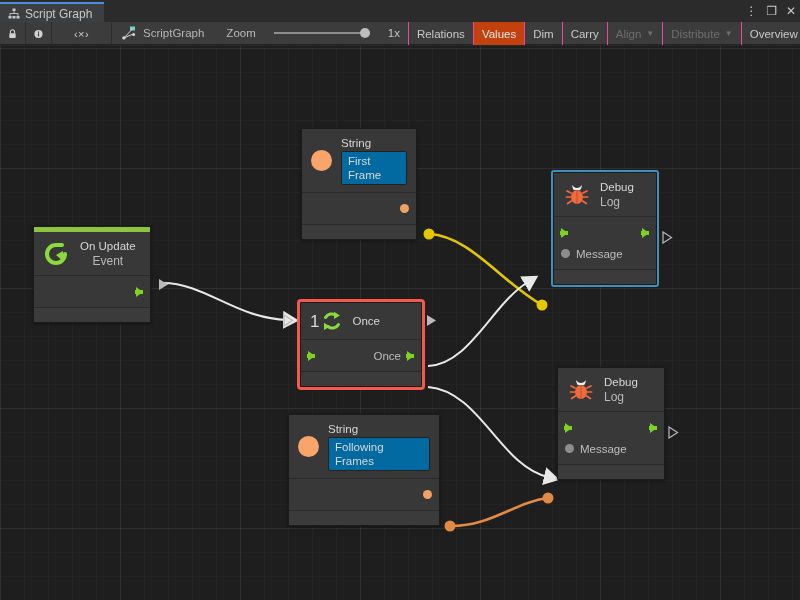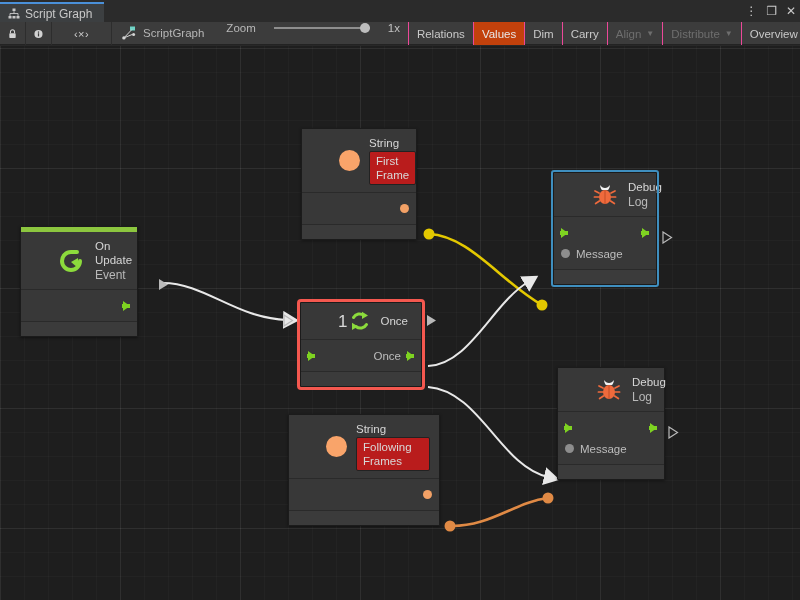--- a/index.html
+++ b/index.html
@@ -43,21 +43,21 @@
   .tb-btn {
     display:flex; align-items:center; justify-content:center;
     padding:0 8px; border-right:1px solid #2d2d2d;
     min-width:26px; height:23px; color:#cfcfcf;
   }
   .tb-sep { width:1px; background:#2d2d2d; }
   .tb-title {
     display:flex; align-items:center; gap:7px;
     padding:0 14px 0 10px; color:#b6b6b6; font-size:11.5px;
   }
-  .tb-zoom { display:flex; align-items:flex-start; gap:18px; padding:0 8px; }
+  .tb-zoom { display:flex; align-items:center; gap:18px; padding:0 8px; }
   .tb-zoom .zlabel { color:#b8b8b8; font-size:11.5px; }
   .slider { position:relative; width:96px; height:12px; display:flex; align-items:center; }
   .slider .track { width:100%; height:1.5px; background:#8e8e8e; }
   .slider .knob {
     position:absolute; right:0; width:10px; height:10px; border-radius:50%;
     background:#bdbdbd;
   }
   .zval { color:#c2c2c2; font-size:11.5px; }
   .tb-right { display:flex; margin-left:auto; }
   .tb-item {
@@ -88,21 +88,21 @@
     position:absolute; background:#383838;
     border:1px solid #1b1b1b;
     border-radius:1px;
     box-shadow: 0 1px 3px rgba(0,0,0,0.45);
   }
   .node.sel-red   { outline:3px solid #f4584f; outline-offset:0px; }
   .node.sel-blue  { outline:2px solid #3f8fbf; outline-offset:0px; }
   .node-accent { height:5px; width:100%; }
   .node-head {
     display:flex; align-items:center; gap:9px;
-    padding:7px 9px 7px 9px; min-height:38px;margin-left:28px;
+    padding:7px 9px 7px 9px; min-height:38px;
   }
   .node-head .titles { display:flex; flex-direction:column; gap:1px; }
   .node-title { color:#d6d6d6; font-size:11.5px; line-height:14px; }
   .node-sub  { color:#b9b9b9; font-size:12px; line-height:14px; }
   .node-divider { height:1px; background:#2a2a2a; }
   .node-body { padding:5px 0; }
   .node-foot { height:14px; background:#3b3b3b; }
 
   .port-row {
     display:flex; align-items:center; justify-content:space-between;
@@ -115,21 +115,21 @@
     border-left:7px solid #7ed321;
     position:relative;
   }
   .arrow-green::before{
     content:""; position:absolute; left:-8px; top:-2px;
     width:8px; height:4px; background:#7ed321;
   }
   .dot-grey { width:9px;height:9px;border-radius:50%; background:#8d8d8d; display:inline-block; }
   .dot-orange-sm { width:9px;height:9px;border-radius:50%; background:#f2a166; display:inline-block; }
   .val-field {
-    background:#b91c1c; border:1px solid #222; border-radius:2px;
+    background:#0369a1; border:1px solid #222; border-radius:2px;
     color:#d8d8d8; font-size:11.5px; padding:2px 6px; line-height:14px;
     display:inline-block;
   }
 
   .icon-svg { display:block; }
 </style>
 </head>
 <body>
 
 <div id="app">
@@ -243,21 +243,21 @@
 
       <path d="M428,320 C470,318 492,258 528,236" stroke="#e8e8e8" stroke-width="2" fill="none" marker-end="url(#wtri)"></path>
 
       <path d="M428,341 C480,345 500,420 548,431" stroke="#e8e8e8" stroke-width="2" fill="none" marker-end="url(#wtri)"></path>
 
       <path d="M450,480 C490,481 515,456 548,452" stroke="#e08a45" stroke-width="2.6" fill="none"></path>
       <circle cx="450" cy="480" r="5.5" fill="#e08a45"></circle>
       <circle cx="548" cy="452" r="5.5" fill="#e08a45"></circle>
     </svg>
 
-    <div class="node" style="left:20px; top:180px; width:118px;">
+    <div class="node" style="left:33px; top:180px; width:118px;text-align:center;">
       <div class="node-accent" style="background:#8cc63f;"></div>
       <div class="node-head">
         <span>
           <svg class="icon-svg" width="28" height="26" viewBox="0 0 28 26">
             <path d="M22 13 A9 9 0 1 1 13 4 L19 4" stroke="#8cdb3c" stroke-width="4" fill="none" stroke-linecap="round"></path>
             <path d="M13 14 L20 10 L20 20 Z" fill="#8cdb3c"></path>
           </svg>
         </span>
         <span class="titles">
           <span class="node-title">On Update</span>

